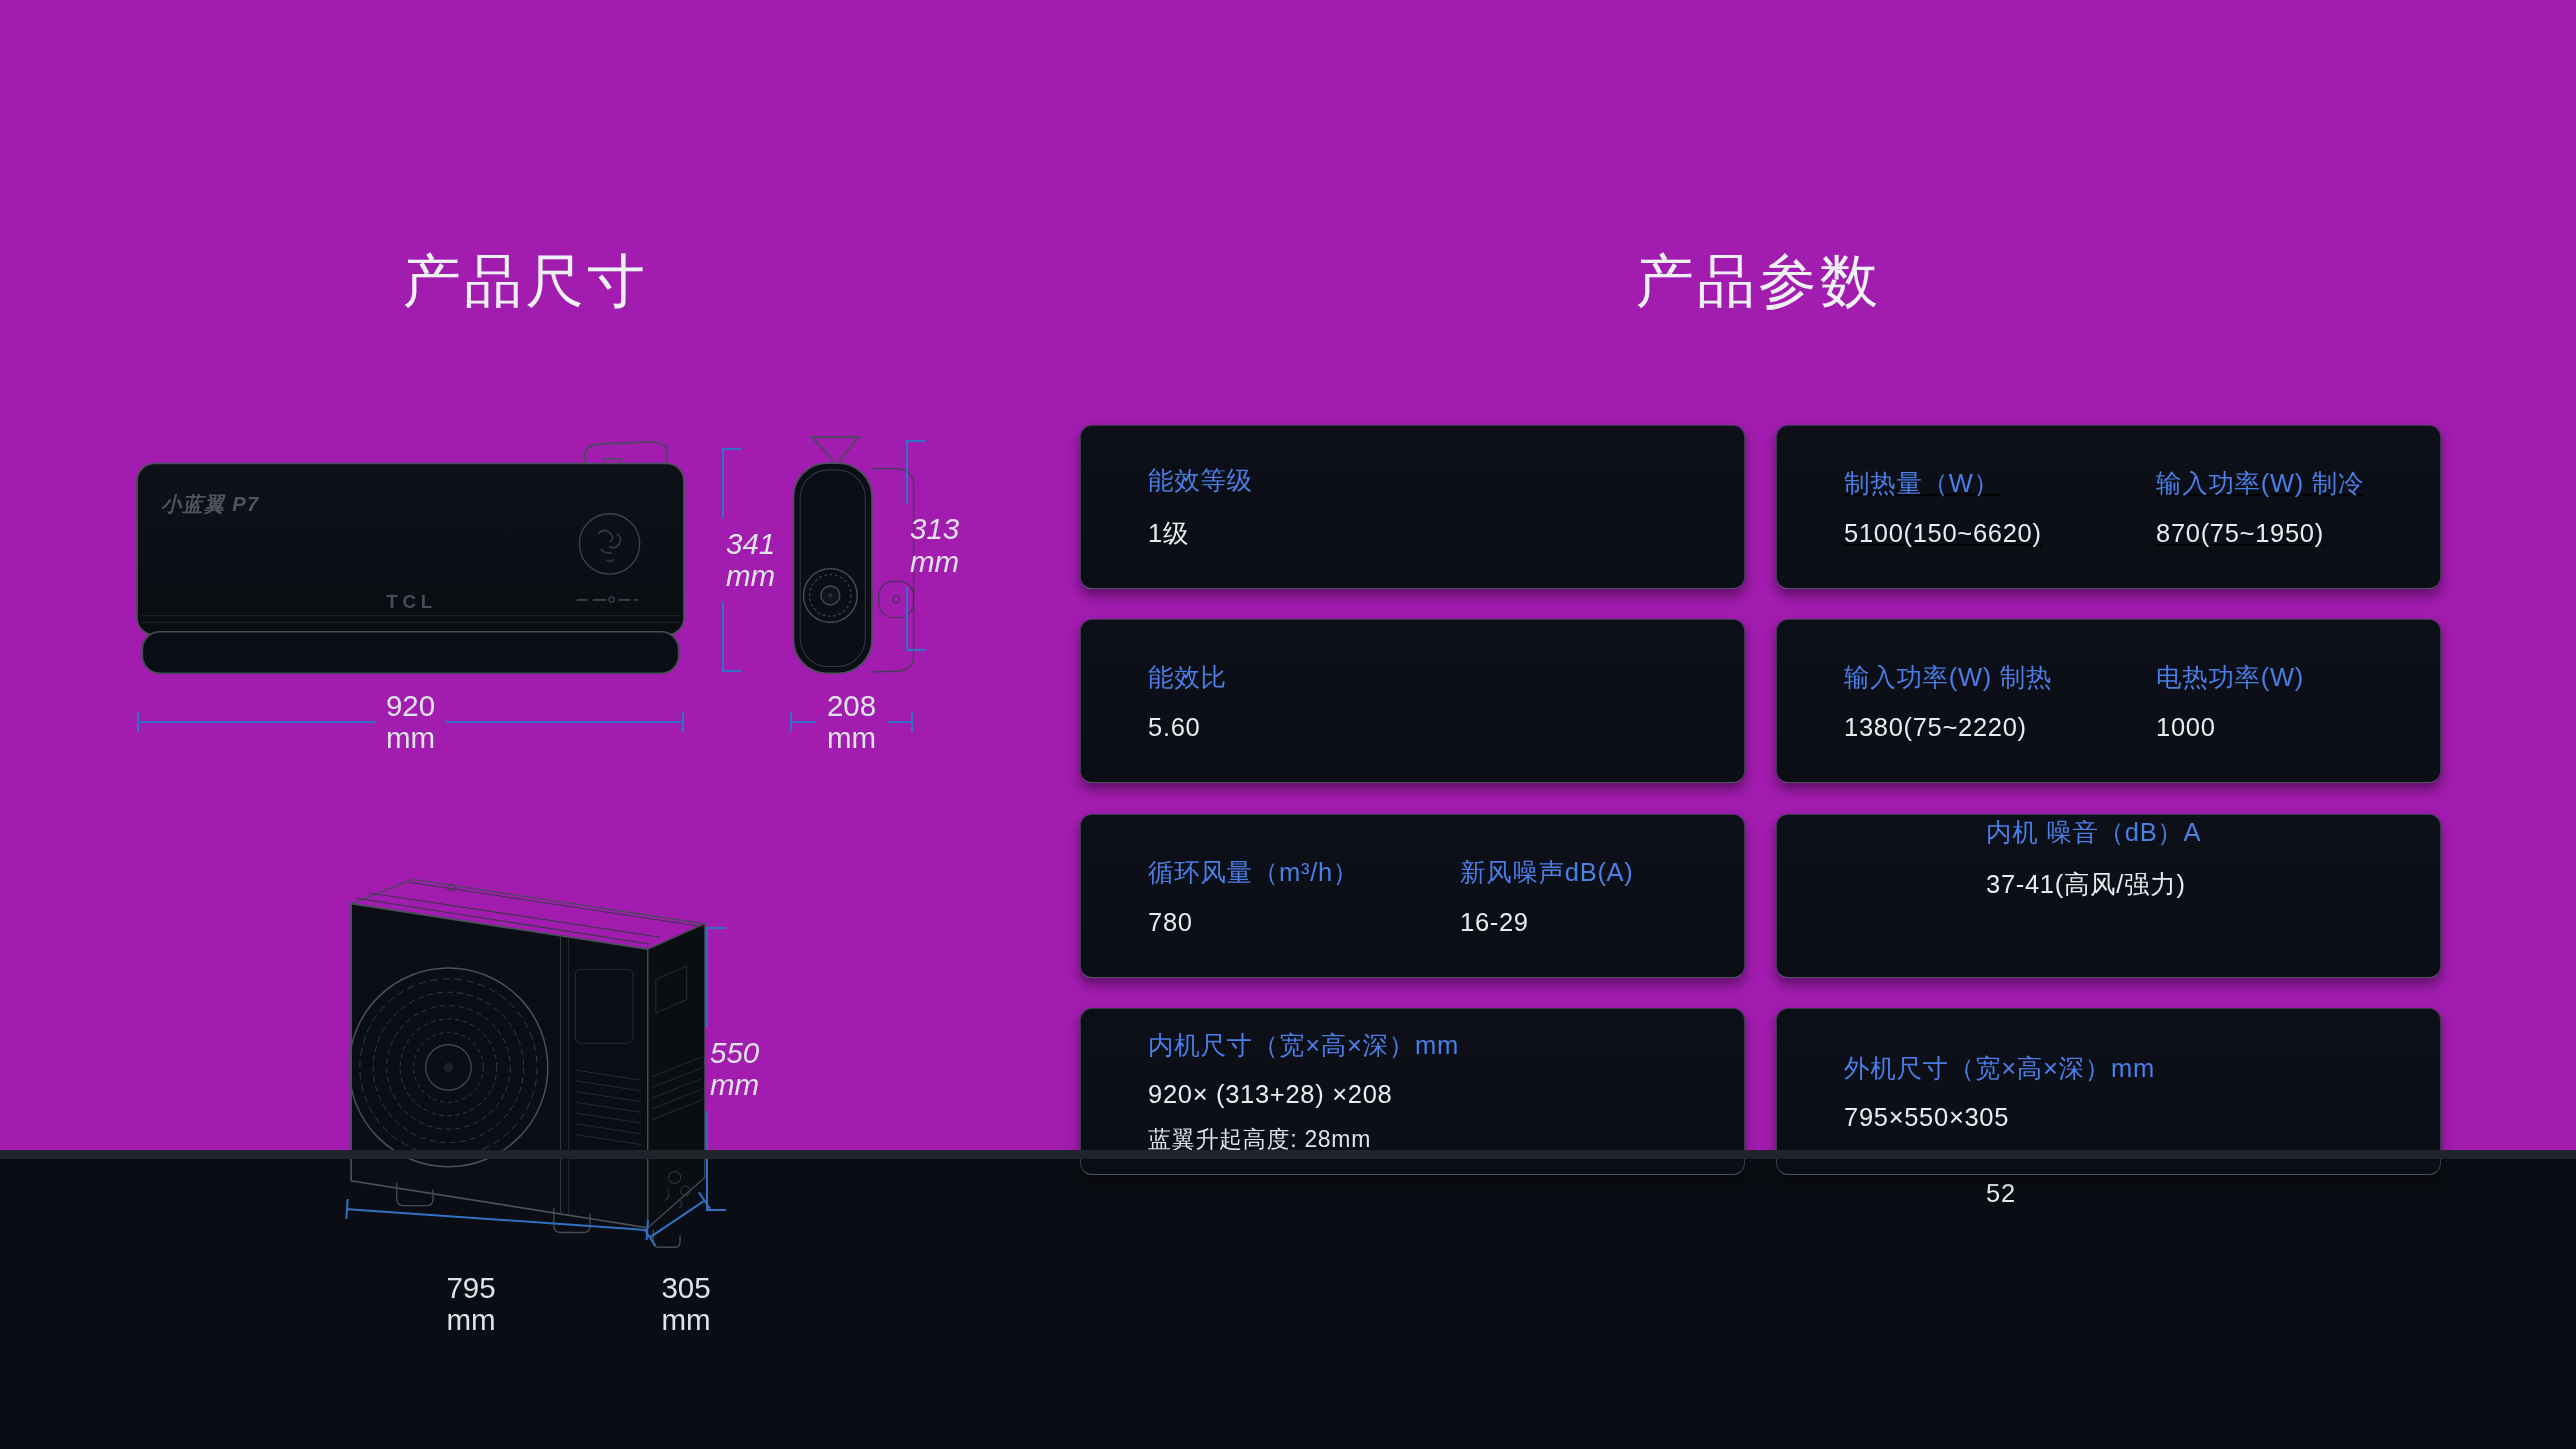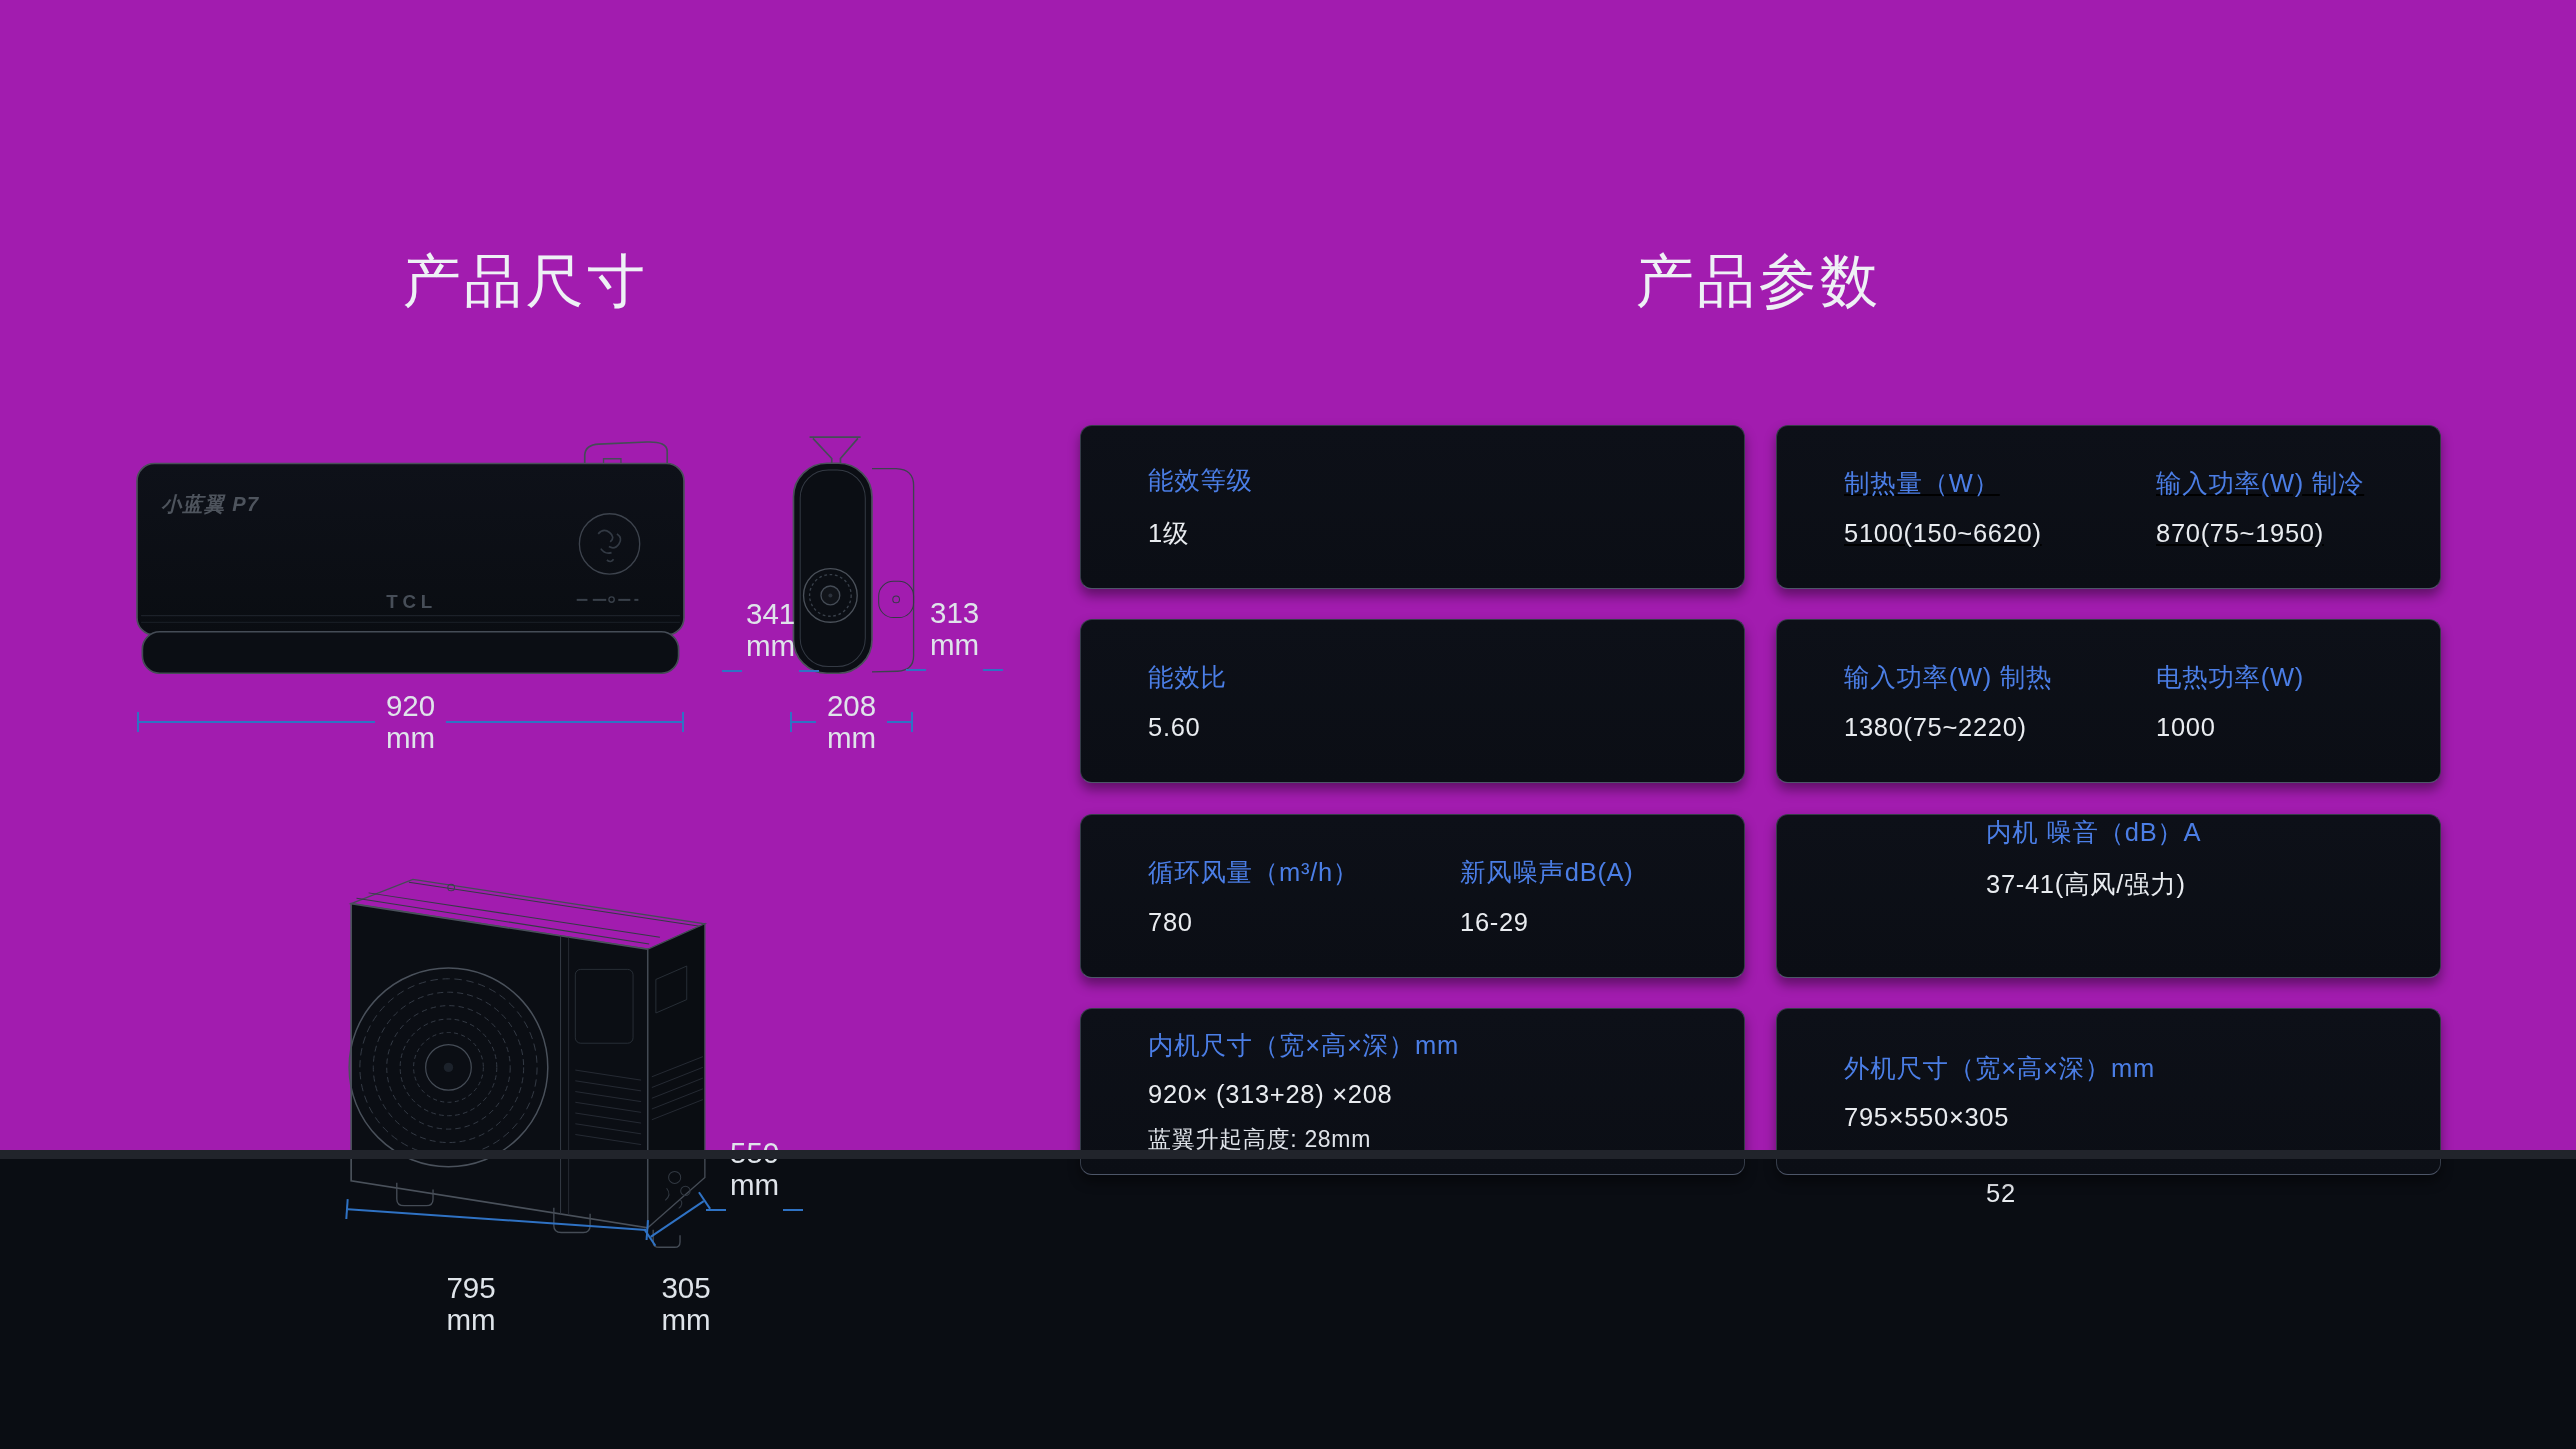--- a/index.html
+++ b/index.html
@@ -17,21 +17,21 @@
     box-shadow:0 6.7px 12px rgba(0,0,0,.40);
     display:flex;align-items:center;padding-left:67px;}
   .card .field{width:312px;flex:0 0 312px;}
   .card .field + .field{flex:1;}
   .card .label{color:#4b7ee6;font-size:25.5px;letter-spacing:0.7px;white-space:nowrap;}
   .card .value{color:#e9ecf0;font-size:25.5px;margin-top:17.4px;letter-spacing:0.7px;white-space:nowrap;}
   .card .note{color:#dfe3e9;font-size:23px;margin-top:14.8px;letter-spacing:0.7px;white-space:nowrap;}
 
   
   .hdim{position:absolute;display:flex;align-items:center;height:62px;}
-  .vdim{position:absolute;display:flex;flex-direction:row;align-items:flex-end;width:64px;}
+  .vdim{position:absolute;display:flex;flex-direction:column;align-items:flex-start;width:64px;font-style:italic;}
   .capv{width:2px;height:20px;background:#2f72c4;flex:0 0 auto;}
   .caph{height:2px;width:20px;background:#2f72c4;flex:0 0 auto;}
   .hline{height:2px;background:#2f72c4;flex:1;}
   .vline{width:2px;background:#2f72c4;flex:1;}
   .dim-label{color:#dfe4ea;font-size:29.5px;line-height:1.1;text-align:center;
     padding:4px 10.7px;white-space:nowrap;}
   .vdim .dim-label{padding:9.4px 4px;}
   .dim-solid{position:absolute;display:flex;align-items:center;}
   .dim-free-label{position:absolute;width:94px;text-align:center;color:#dfe4ea;
     font-size:29.5px;line-height:1.1;}
@@ -185,21 +185,21 @@
     <div class="caph"></div>
       <div class="vline"></div>
     <div class="dim-label">
         <div>341</div>
         <div>mm</div>
       </div>
     <div class="vline"></div>
       <div class="caph"></div>
   </div>
 
-  <div class="vdim" style="left:906px;top:460px;height:211px;">
+  <div class="vdim" style="left:906px;top:440px;height:211px;">
     <div class="caph"></div>
       <div class="vline"></div>
     <div class="dim-label">
         <div>313</div>
         <div>mm</div>
       </div>
     <div class="vline"></div>
       <div class="caph"></div>
   </div>
 

